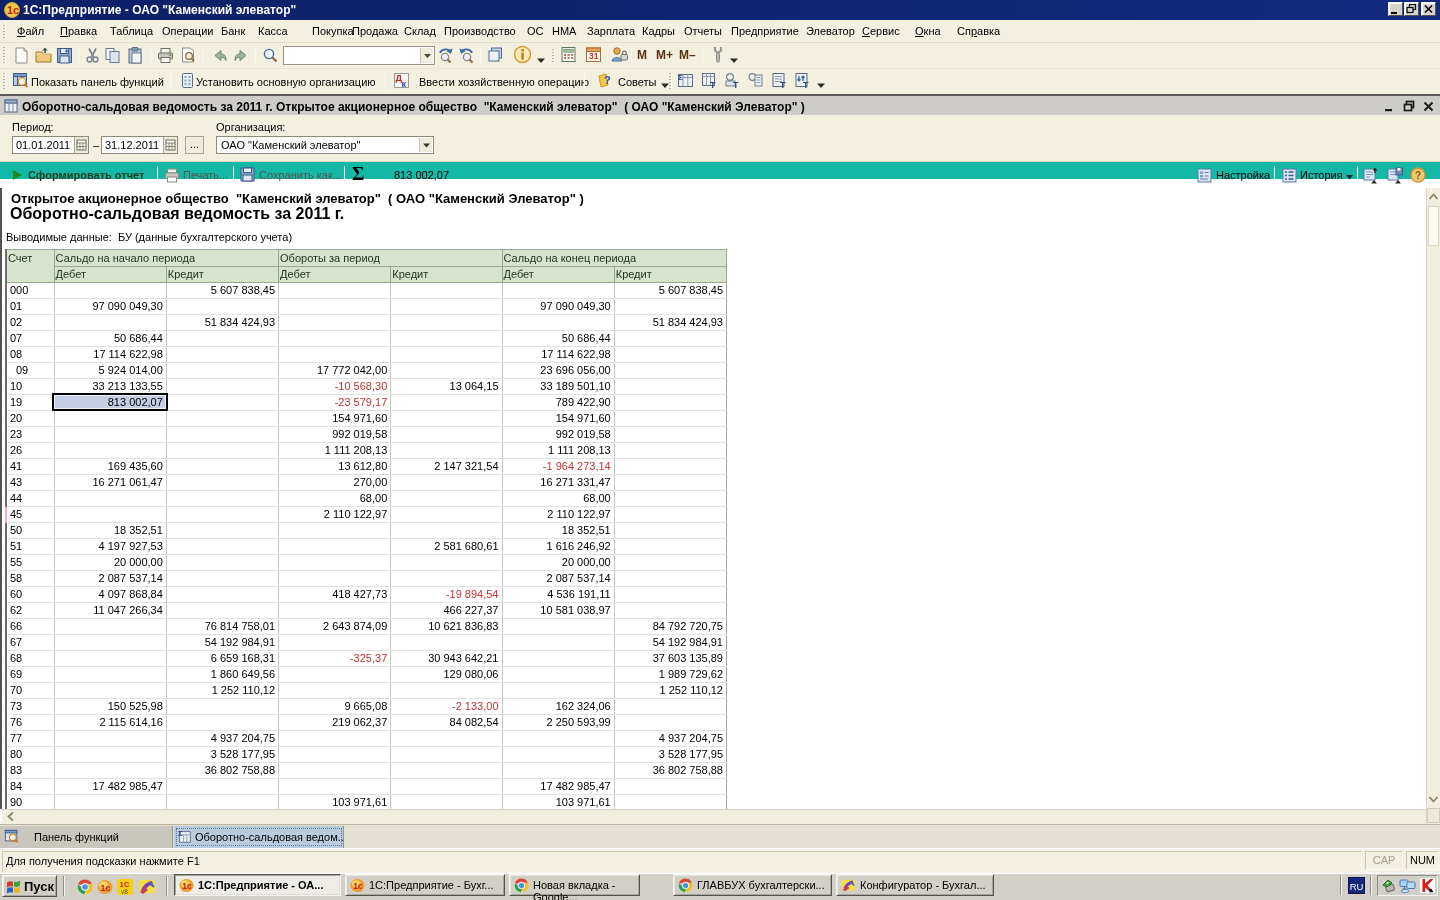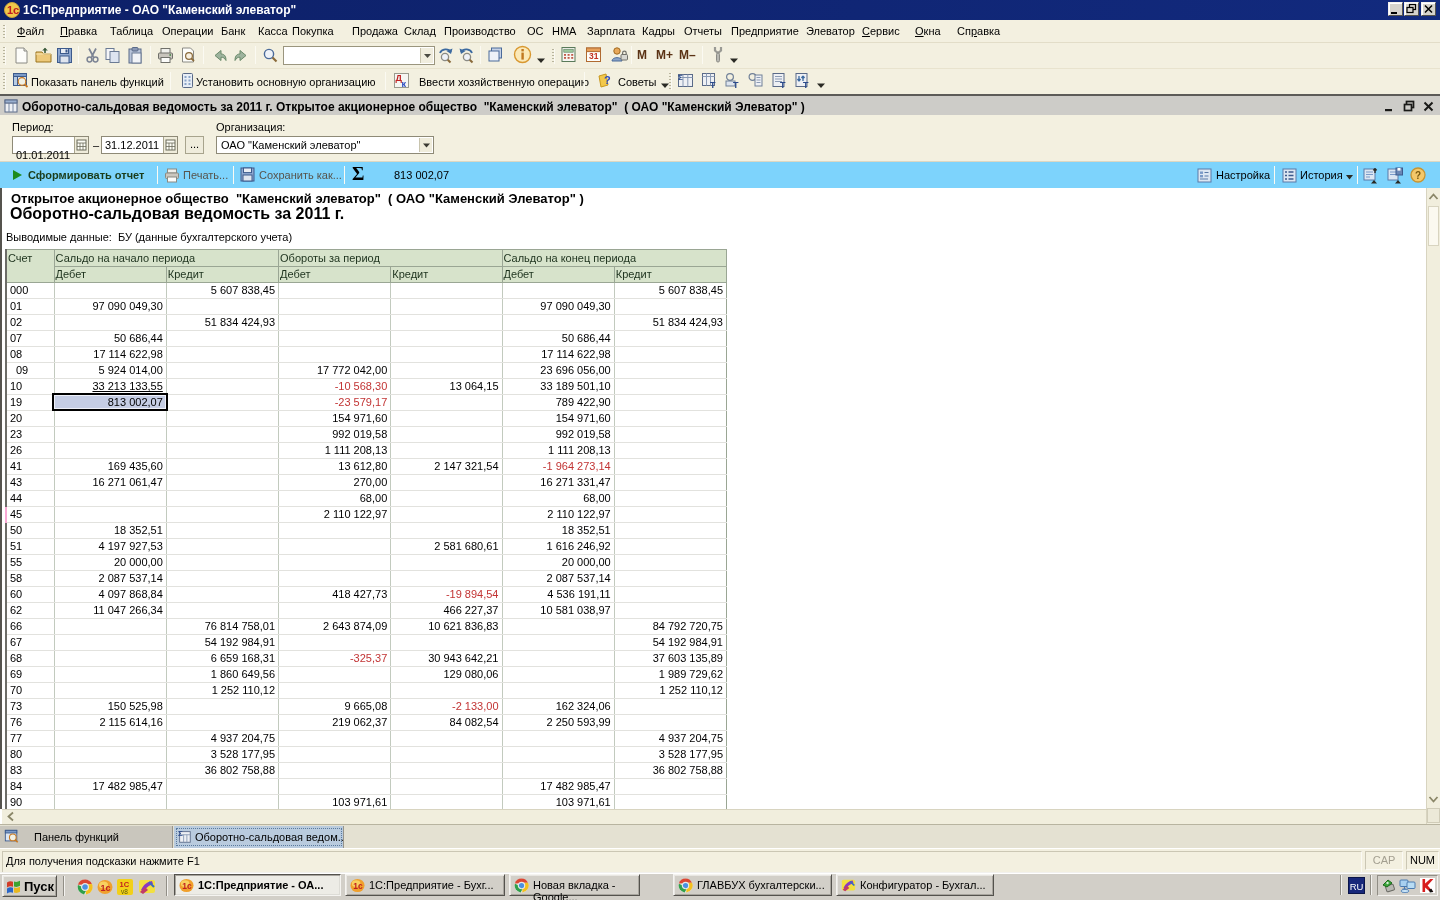--- a/index.html
+++ b/index.html
@@ -11,21 +11,21 @@
 .grip{position:absolute;width:3px;background-image:repeating-linear-gradient(180deg,#b8b49c 0,#b8b49c 1px,transparent 1px,transparent 3px);border-right:1px solid #fbfaf4}
 #tb1{left:0;top:43px;width:1440px;height:26px;background:#f3f0e0;border-bottom:1px solid #e8e3ce}
 #tb2{left:0;top:69px;width:1440px;height:25px;background:#f3f0e0}
 .tsep{position:absolute;top:3px;width:1px;height:18px;background:#cdc9b2;border-right:1px solid #fbfaf2}
 .ticon{position:absolute;top:4px;width:17px;height:17px}
 .tbtxt{position:absolute;top:7px;color:#000}
 #doctitle{left:0;top:94px;width:1440px;height:21px;background:#cdccc8;border-top:2px solid #5c5b58;color:#000;font-weight:bold;font-size:12px}
 #formarea{left:0;top:115px;width:1440px;height:46px;background:#f3f0e0}
 .field{position:absolute;background:#fff;border:1px solid #8e8a77;height:18px}
 .fbtn{position:absolute;background:#efecdc;border:1px solid #a8a48d;height:18px}
-#cmdbar{left:0;top:161px;width:1440px;height:27px;background:#7dd3fc;border-top:1px solid #dcd7c2}
+#cmdbar{left:0;top:161px;width:1440px;height:18px;background:#14b8a6;border-top:1px solid #dcd7c2}
 #report{left:0;top:188px;width:1426px;height:621px;background:#fff;border-left:2px solid #55534e;overflow:hidden}
 #vscroll{left:1426px;top:188px;width:14px;height:636px;background:#f1eedd;border-left:1px solid #d8d4c0}
 #hscroll{left:2px;top:809px;width:1424px;height:15px;background:#f1eedd;border-top:1px solid #d8d4c0}
 #tabbar{left:0;top:824px;width:1440px;height:24px;background:#e4e1d2;border-top:1px solid #b8b4a0}
 #statusbar{left:0;top:848px;width:1440px;height:24px;background:#f3f0e0;border-top:1px solid #fff}
 #taskbar{left:0;top:872px;width:1440px;height:28px;background:#d2cfc8;border-top:1px solid #f2f1ee;box-shadow:inset 0 1px 0 #fff}
 .tkbtn{position:absolute;top:2px;height:22px;background:#d2cfc8;border:1px solid;border-color:#f5f4f1 #54524d #54524d #f5f4f1;box-shadow:inset 1px 1px 0 #e9e7e2,inset -1px -1px 0 #a8a59e}
 .sunk{border:1px solid;border-color:#878580 #f5f4f1 #f5f4f1 #878580}
 table.rep{border-collapse:collapse;table-layout:fixed}
 table.rep td{overflow:hidden;white-space:nowrap;font-size:11px;padding:0 3px 0 1px;height:16px;line-height:15px}
@@ -55,21 +55,21 @@
 </div>
 
 <div id="menubar" class="abs">
  <div class="grip" style="left:3px;top:5px;height:13px"></div>
  <span class="menuitem" style="left:17px"><u>Ф</u>айл</span>
  <span class="menuitem" style="left:60px"><u>П</u>равка</span>
  <span class="menuitem" style="left:110px">Таблица</span>
  <span class="menuitem" style="left:162px">Операции</span>
  <span class="menuitem" style="left:221px">Банк</span>
  <span class="menuitem" style="left:258px">Касса</span>
- <span class="menuitem" style="left:292px">Покупка</span>
+ <span class="menuitem" style="left:312px">Покупка</span>
  <span class="menuitem" style="left:352px">Продажа</span>
  <span class="menuitem" style="left:404px">Склад</span>
  <span class="menuitem" style="left:444px">Производство</span>
  <span class="menuitem" style="left:527px">ОС</span>
  <span class="menuitem" style="left:552px">НМА</span>
  <span class="menuitem" style="left:587px">Зарплата</span>
  <span class="menuitem" style="left:642px">Кадры</span>
  <span class="menuitem" style="left:684px">Отчеты</span>
  <span class="menuitem" style="left:731px">Предприятие</span>
  <span class="menuitem" style="left:806px">Элеватор</span>
@@ -295,21 +295,21 @@
     </svg>
  <svg class="abs" style="left:1423px;top:5px" width="11" height="11">
       <path d="M1.5 1.5 L9.5 9.5 M9.5 1.5 L1.5 9.5" stroke="#1a1a18" stroke-width="2"></path>
     </svg>
 </div>
 
 <div id="formarea" class="abs">
  <span class="abs" style="left:12px;top:6px">Период:</span>
  <span class="abs" style="left:216px;top:6px">Организация:</span>
  <div class="field" style="left:12px;top:21px;width:77px">
-   <span class="abs" style="left:3px;top:12px">01.01.2011</span>
+   <span class="abs" style="left:3px;top:2px">01.01.2011</span>
    <div class="abs" style="right:0;top:0;width:14px;height:16px;background:#efecdb;border-left:1px solid #a8a48d"><svg width="14" height="16" viewBox="0 0 14 16">
           <rect x="2" y="3" width="9" height="10" fill="#fdfdf6" stroke="#6a6a5a"></rect>
           <path d="M2 6h9M5 6v7M8 6v7M2 9.5h9" stroke="#6a6a5a" stroke-width=".8"></path>
         </svg></div>
  </div>
  <span class="abs" style="left:93px;top:24px">–</span>
  <div class="field" style="left:101px;top:21px;width:77px">
    <span class="abs" style="left:3px;top:2px">31.12.2011</span>
    <div class="abs" style="right:0;top:0;width:14px;height:16px;background:#efecdb;border-left:1px solid #a8a48d"><svg width="14" height="16" viewBox="0 0 14 16">
           <rect x="2" y="3" width="9" height="10" fill="#fdfdf6" stroke="#6a6a5a"></rect>
@@ -461,21 +461,21 @@
           <td style="border-left:2px solid #6d6d68;border-right:1px solid #c2cabe;border-bottom:1px solid #e2e2de;padding-left:9px">09</td>
           <td class="num" style="border-right:1px solid #c2cabe;border-bottom:1px solid #e2e2de;">5&nbsp;924&nbsp;014,00</td>
           <td class="num" style="border-right:1px solid #c2cabe;border-bottom:1px solid #e2e2de;"></td>
           <td class="num" style="border-right:1px solid #c2cabe;border-bottom:1px solid #e2e2de;">17&nbsp;772&nbsp;042,00</td>
           <td class="num" style="border-right:1px solid #c2cabe;border-bottom:1px solid #e2e2de;"></td>
           <td class="num" style="border-right:1px solid #c2cabe;border-bottom:1px solid #e2e2de;">23&nbsp;696&nbsp;056,00</td>
           <td class="num" style="border-right:1px solid #9aa694;border-bottom:1px solid #e2e2de;"></td>
         </tr>
 <tr>
           <td style="border-left:2px solid #6d6d68;border-right:1px solid #c2cabe;border-bottom:1px solid #e2e2de;padding-left:3px">10</td>
-          <td class="num" style="border-right:1px solid #c2cabe;border-bottom:1px solid #e2e2de;text-decoration:underline;">33&nbsp;213&nbsp;133,55</td>
+          <td class="num" style="border-right:1px solid #c2cabe;border-bottom:1px solid #e2e2de;">33&nbsp;213&nbsp;133,55</td>
           <td class="num" style="border-right:1px solid #c2cabe;border-bottom:1px solid #e2e2de;"></td>
           <td class="num red" style="border-right:1px solid #c2cabe;border-bottom:1px solid #e2e2de;">-10&nbsp;568,30</td>
           <td class="num" style="border-right:1px solid #c2cabe;border-bottom:1px solid #e2e2de;">13&nbsp;064,15</td>
           <td class="num" style="border-right:1px solid #c2cabe;border-bottom:1px solid #e2e2de;">33&nbsp;189&nbsp;501,10</td>
           <td class="num" style="border-right:1px solid #9aa694;border-bottom:1px solid #e2e2de;"></td>
         </tr>
 <tr>
           <td style="border-left:2px solid #6d6d68;border-right:1px solid #c2cabe;border-bottom:1px solid #e2e2de;padding-left:3px">19</td>
           <td class="num" style="border-right:1px solid #c2cabe;border-bottom:1px solid #e2e2de;background:#c5cde4">813&nbsp;002,07</td>
           <td class="num" style="border-right:1px solid #c2cabe;border-bottom:1px solid #e2e2de;"></td>

